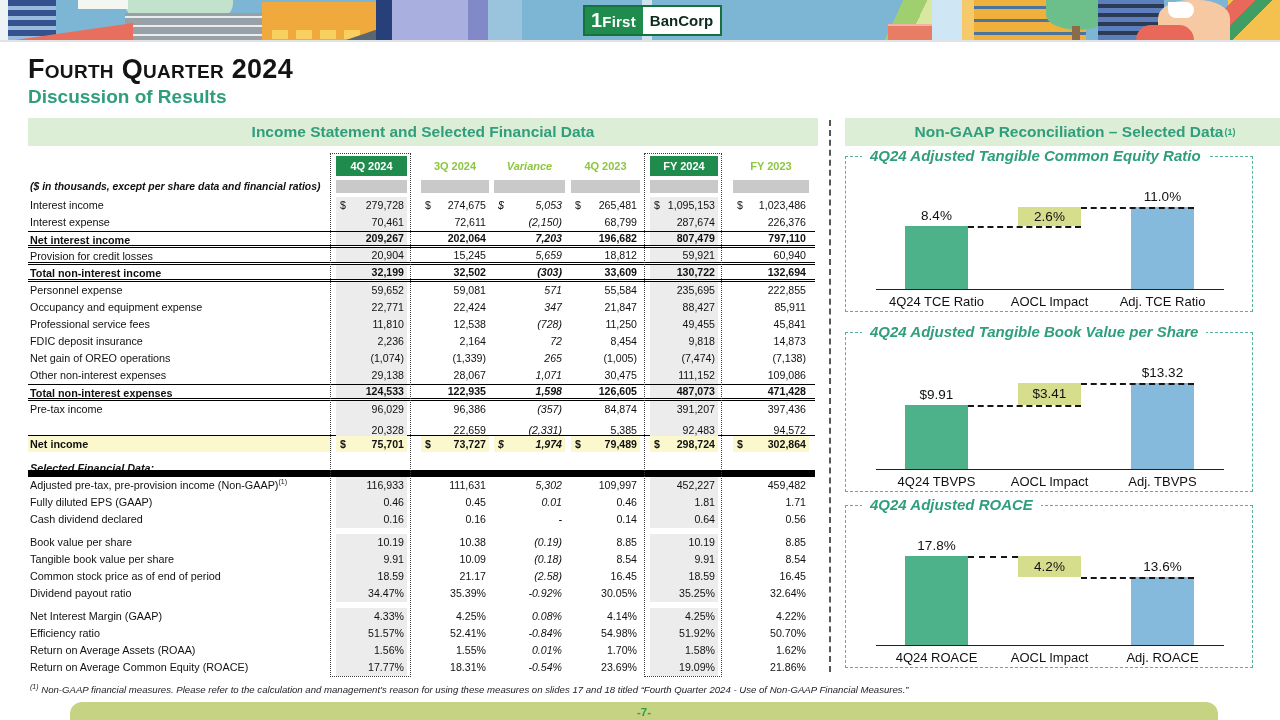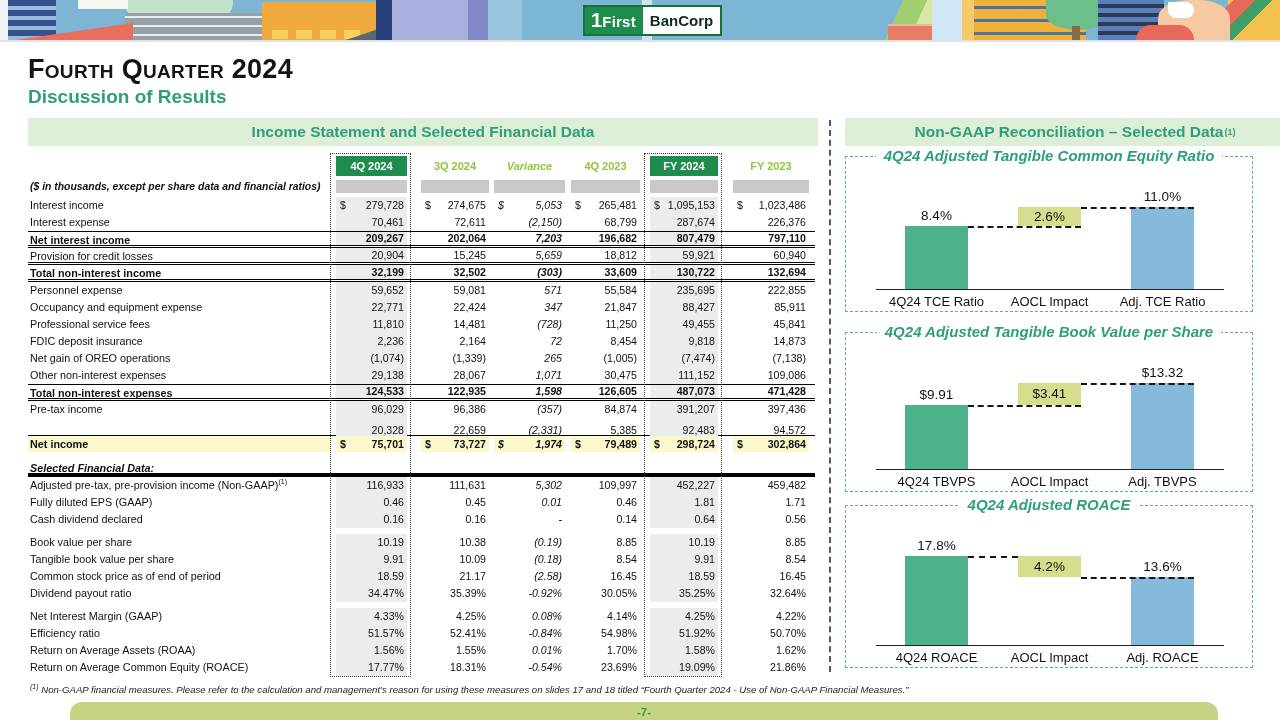--- a/index.html
+++ b/index.html
@@ -71,21 +71,21 @@
   .panel-divider{position:absolute;left:829px;top:120px;height:552px;width:0;
       border-left:2px dashed #575757;}
 
   
   .tablewrap{position:absolute;left:28px;top:152px;width:787px;height:528px;}
   .trow{display:grid;grid-template-columns:304px 4px 71px 14px 68px 5px 71px 6px 69px 10px 68px 15px 76px;
         height:17px;line-height:17px;font-size:10.6px;box-sizing:border-box;}
   .trow.hdr{height:20px;line-height:20px;margin-top:4px;}
   .trow.units{height:21px;line-height:21px;}
   .trow.bt{border-top:1px solid #000;}
-  .trow.bb{border-bottom:4px solid #000000;text-decoration:underline;}
+  .trow.bb{border-bottom:7px solid #000000;text-decoration:underline;}
   .trow.bbd{border-bottom:3px double #000;}
   .trow.bold .cell{font-weight:bold;}
   .cell{overflow:hidden;white-space:nowrap;box-sizing:border-box;}
   .cell.label{grid-column:1;font-size:10.8px;padding-left:2px;}
   .cell.num{text-align:right;padding-right:3px;display:flex;justify-content:flex-end;align-items:center;}
   .cell.num.dollar{justify-content:space-between;padding-left:4px;}
   .cell.num.variance{font-style:italic;}
   .cell.shade{background:#ececec;}
   .cell.hl{background:#fcf8cd;}
   .hcell{text-align:center;font-weight:bold;font-size:11px;color:#8dc63f;}
@@ -95,21 +95,21 @@
   .units .cell.label{font-style:italic;font-weight:bold;font-size:10.4px;}
   .section-label{font-style:italic;font-weight:bold;font-size:11px;}
   .cell sup{font-size:7px;vertical-align:super;line-height:0;}
   .spacer-row{width:100%;}
   .colbox{position:absolute;top:1px;height:524px;border:1.5px dotted #3c3c3c;box-sizing:border-box;pointer-events:none;}
   .colbox.c1{left:302px;width:81px;}
   .colbox.c5{left:616px;width:78px;}
 
   
   .chart-box{position:absolute;left:845px;width:408px;border:1.5px dashed #56b29e;box-sizing:border-box;background:#fff;}
-  .chart-title{position:absolute;top:-10px;left:0;width:100%;text-align:center;pointer-events:none;}
+  .chart-title{position:absolute;top:-10px;left:16px;width:100%;pointer-events:none;}
   .chart-title span{background:#fff;display:inline-block;padding:0 8px;color:#2f9e7d;
       font-weight:bold;font-style:italic;font-size:15px;}
   .plot{position:absolute;left:0;top:20px;right:0;bottom:0;}
   .bar{position:absolute;width:63px;}
   .axis{position:absolute;left:30px;width:348px;height:0;border-top:1.5px solid #222;}
   .axis-label{position:absolute;width:130px;text-align:center;font-size:13px;color:#111;}
   .val-label{position:absolute;width:90px;text-align:center;font-size:13.5px;color:#111;}
   .dashline{position:absolute;height:0;border-top:2px dashed #161616;}
 
   
@@ -282,21 +282,21 @@
         <div class="cell num shade" style="grid-column: 3;">22,771</div>
         <div class="cell num" style="grid-column: 5;">22,424</div>
         <div class="cell num variance" style="grid-column: 7;">347</div>
         <div class="cell num" style="grid-column: 9;">21,847</div>
         <div class="cell num shade" style="grid-column: 11;">88,427</div>
         <div class="cell num" style="grid-column: 13;">85,911</div>
       </div>
       <div class="trow">
         <div class="cell label" style="grid-column: 1;">Professional service fees</div>
         <div class="cell num shade" style="grid-column: 3;">11,810</div>
-        <div class="cell num" style="grid-column: 5;">14,481</div>
+        <div class="cell num" style="grid-column: 5;">12,538</div>
         <div class="cell num variance" style="grid-column: 7;">(728)</div>
         <div class="cell num" style="grid-column: 9;">11,250</div>
         <div class="cell num shade" style="grid-column: 11;">49,455</div>
         <div class="cell num" style="grid-column: 13;">45,841</div>
       </div>
       <div class="trow">
         <div class="cell label" style="grid-column: 1;">FDIC deposit insurance</div>
         <div class="cell num shade" style="grid-column: 3;">2,236</div>
         <div class="cell num" style="grid-column: 5;">2,164</div>
         <div class="cell num variance" style="grid-column: 7;">72</div>

